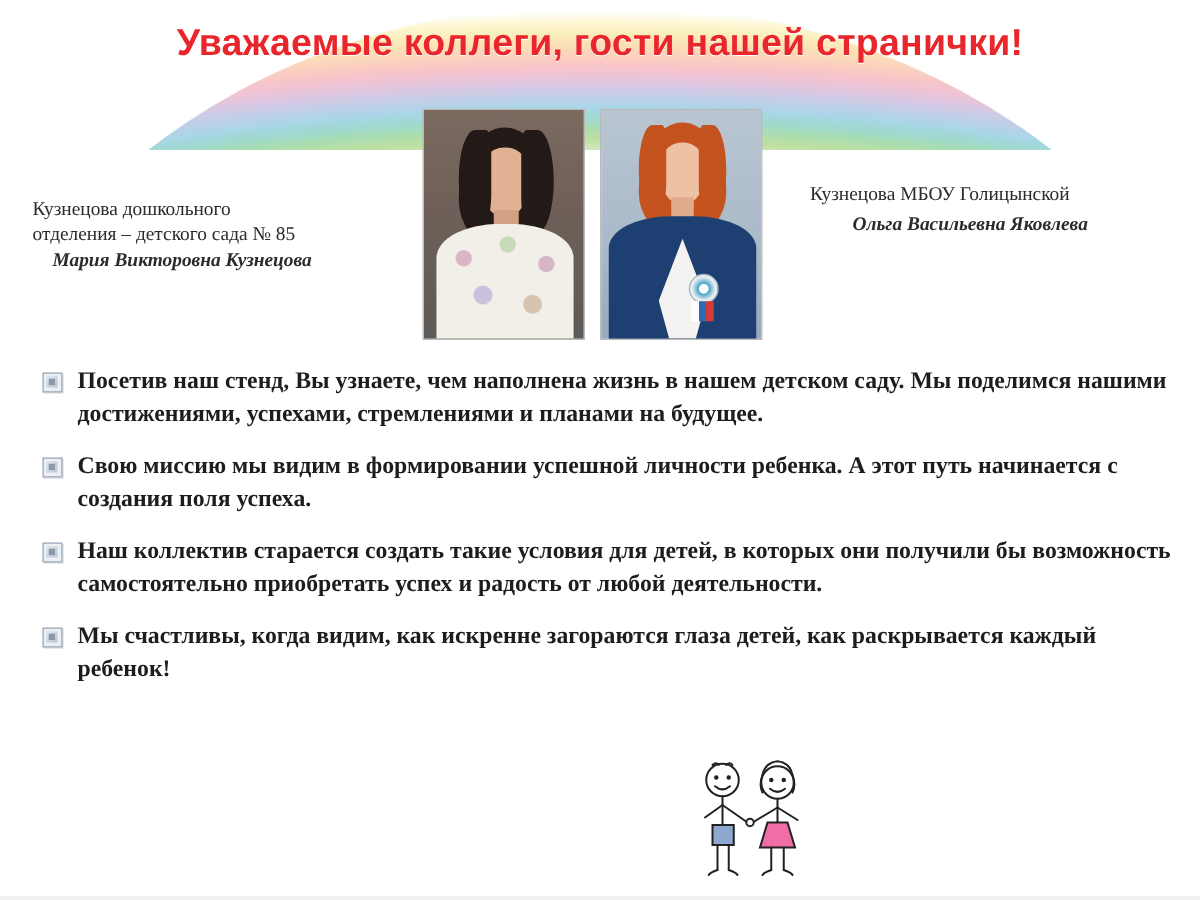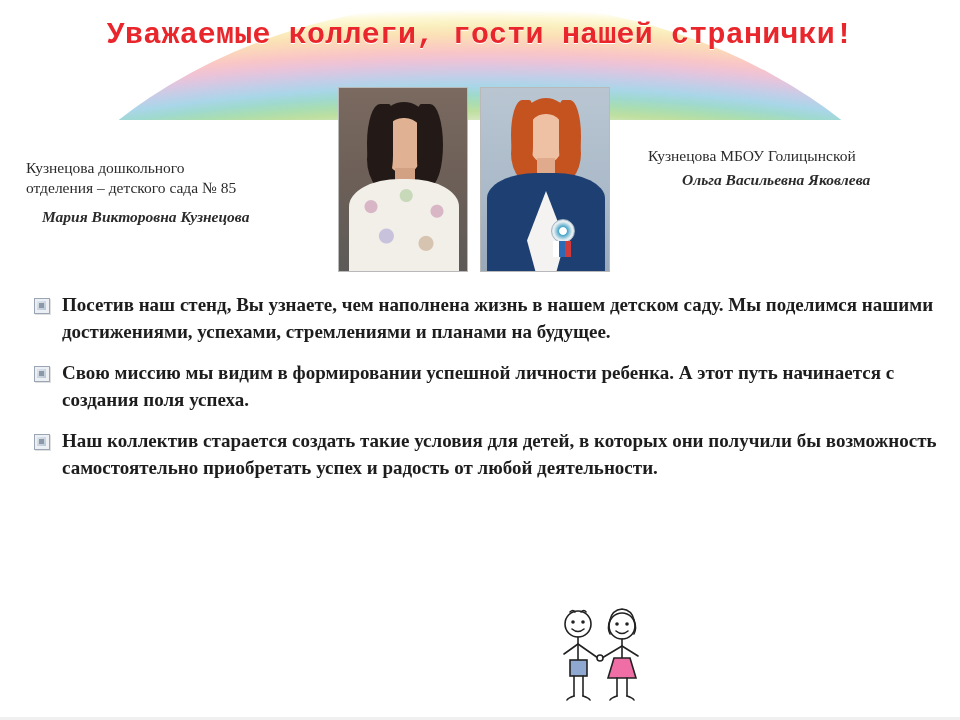--- a/index.html
+++ b/index.html
@@ -54,21 +54,21 @@
         #ffffff 100%);
   }
 
   
   .title {
     position: absolute;
     top: 18px;
     left: 0;
     width: 960px;
     text-align: center;
-    font-family: Liberation Mono, monospace;
+    font-family: Liberation Sans, sans-serif;
     font-weight: bold;
     font-size: 30px;
     color: #e8262b;
     letter-spacing: 0.2px;
     text-shadow: 0 1px 0 #ffffff;
   }
 
   
   .photos {
     position: absolute;
@@ -218,21 +218,21 @@
     width: 300px;
   }
   .caption.right {
     left: 648px;
     top: 146px;
     width: 300px;
   }
   .caption .name {
     font-style: italic;
     font-weight: bold;
-    margin-top: 8px;
+    margin-top: 0;
     display: block;
   }
   .caption.left .name { padding-left: 16px; }
   .caption.right .name { padding-left: 34px; margin-top: 4px; }
 
   
   .bullets {
     position: absolute;
     left: 30px;
     top: 292px;
@@ -338,20 +338,24 @@
     <span class="bullet-icon"></span>
     <span class="bullet-text">Посетив наш стенд, Вы узнаете, чем наполнена жизнь в нашем детском саду. Мы поделимся нашими  достижениями, успехами, стремлениями и планами на будущее.</span>
   </div>
   <div class="bullet">
     <span class="bullet-icon"></span>
     <span class="bullet-text">Свою миссию мы видим в формировании успешной личности ребенка. А этот путь начинается с создания поля успеха.</span>
   </div>
   <div class="bullet">
     <span class="bullet-icon"></span>
     <span class="bullet-text">Наш коллектив старается создать такие условия для детей, в которых они получили бы возможность самостоятельно приобретать успех и радость от любой деятельности.</span>
+  </div>
+  <div class="bullet">
+    <span class="bullet-icon"></span>
+    <span class="bullet-text">Мы счастливы, когда видим,  как искренне загораются глаза детей, как раскрывается каждый ребенок!</span>
   </div>
 </div>
 
 <div class="kids">
   <svg viewBox="0 0 120 104" width="120" height="104" aria-hidden="true">
     <g fill="none" stroke="#222" stroke-width="1.6" stroke-linecap="round">
 
       <circle cx="30" cy="16" r="13" fill="#ffffff"></circle>
       <circle cx="25" cy="14" r="1.8" fill="#222" stroke="none"></circle>
       <circle cx="35" cy="14" r="1.8" fill="#222" stroke="none"></circle>

